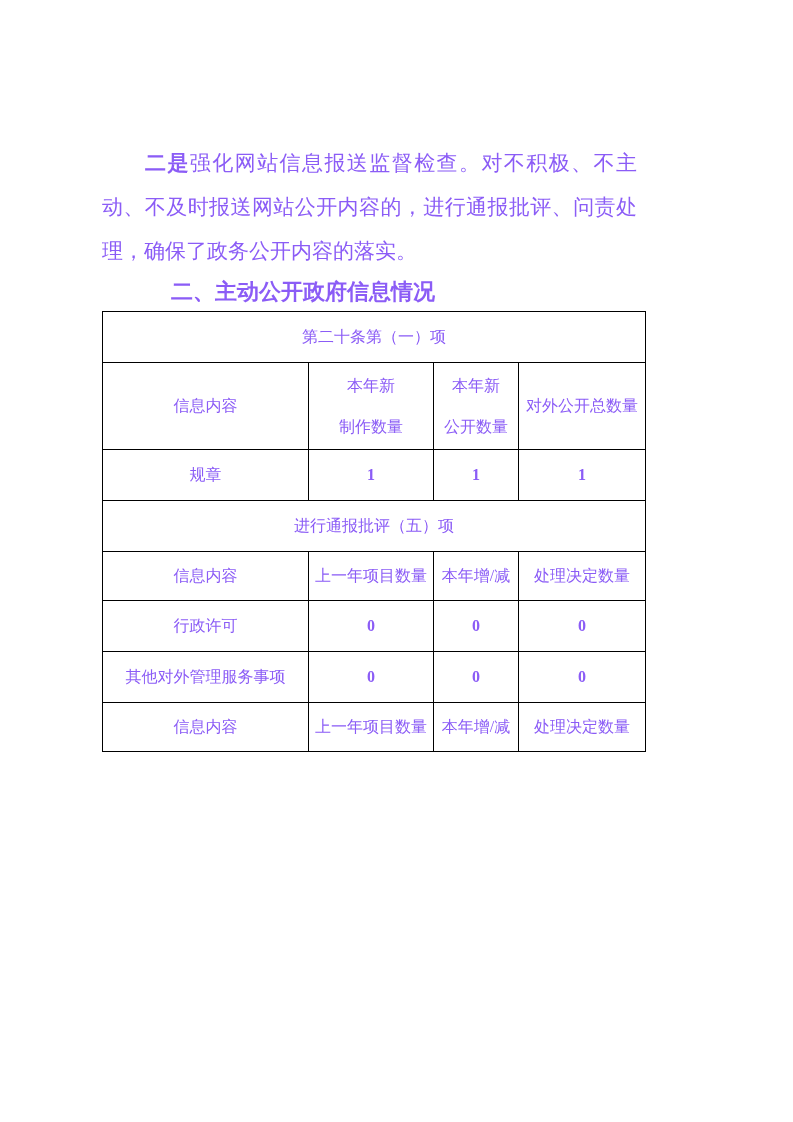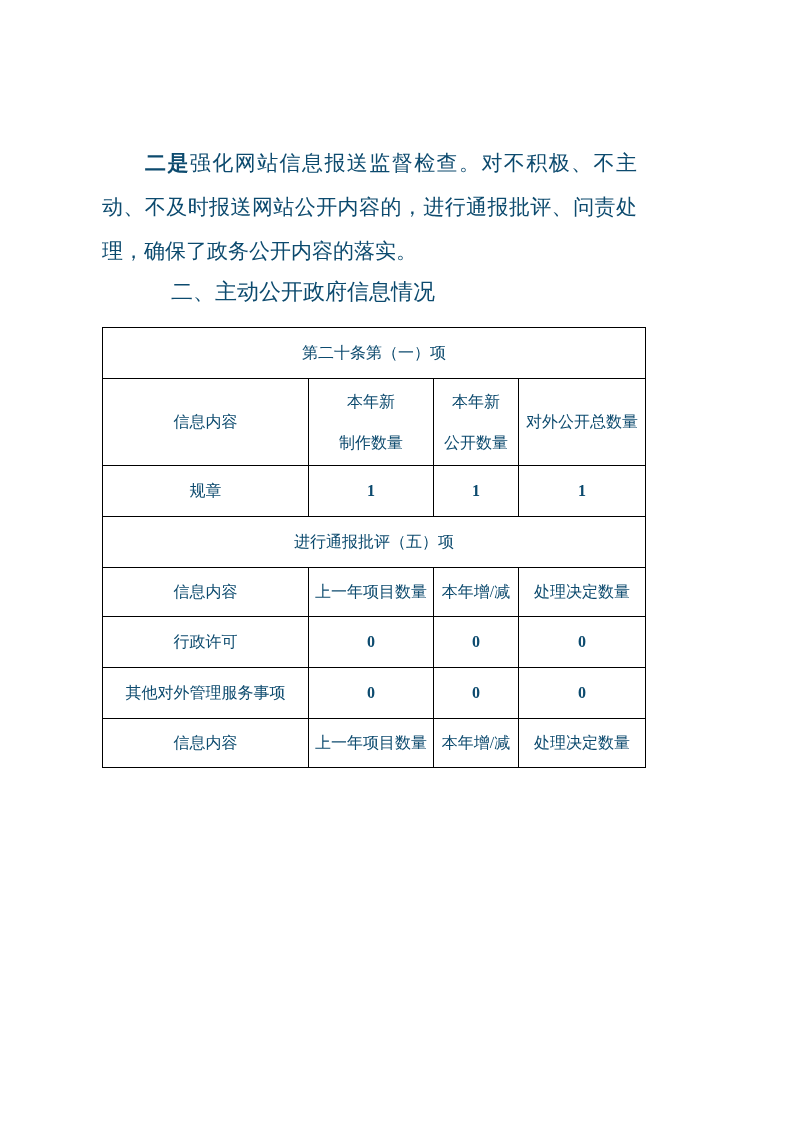--- a/index.html
+++ b/index.html
@@ -1,47 +1,47 @@
 <!DOCTYPE html>
 <html lang="zh"><head>
 <meta charset="utf-8">
 <style>
   html, body { margin: 0; padding: 0; background: #ffffff; }
   .page {
     position: relative;
     width: 730px;
     height: 1122px;
     background: #ffffff;
-    color: #0c4a6e;
+    color: #8b5cf6;
     font-family: "Liberation Serif", "DejaVu Serif", serif;
     overflow: hidden;
   }
   .content {
     padding: 141px 93px 0 102px;
   }
   p.body-para {
     margin: 0;
     font-size: 21px;
     line-height: 44px;
     text-align: justify;
     text-justify: inter-character;
     text-indent: 43px;
   }
   .lead { font-weight: bold; }
   h2.doc-heading {
     margin: 3px 0 0 69px;
     font-size: 22px;
     line-height: 31px;
-    font-weight: normal;
+    font-weight: bold;
   }
   table.info-table {
     border-collapse: collapse;
     table-layout: fixed;
     width: 543px;
-    margin: 20px auto 0 auto;
+    margin: 4px auto 0 auto;
   }
   table.info-table td {
     border: 1px solid #000000;
     font-size: 16px;
     text-align: center;
     vertical-align: middle;
     padding: 0;
     overflow: hidden;
   }
   tr.r-title  { height: 51px; }

